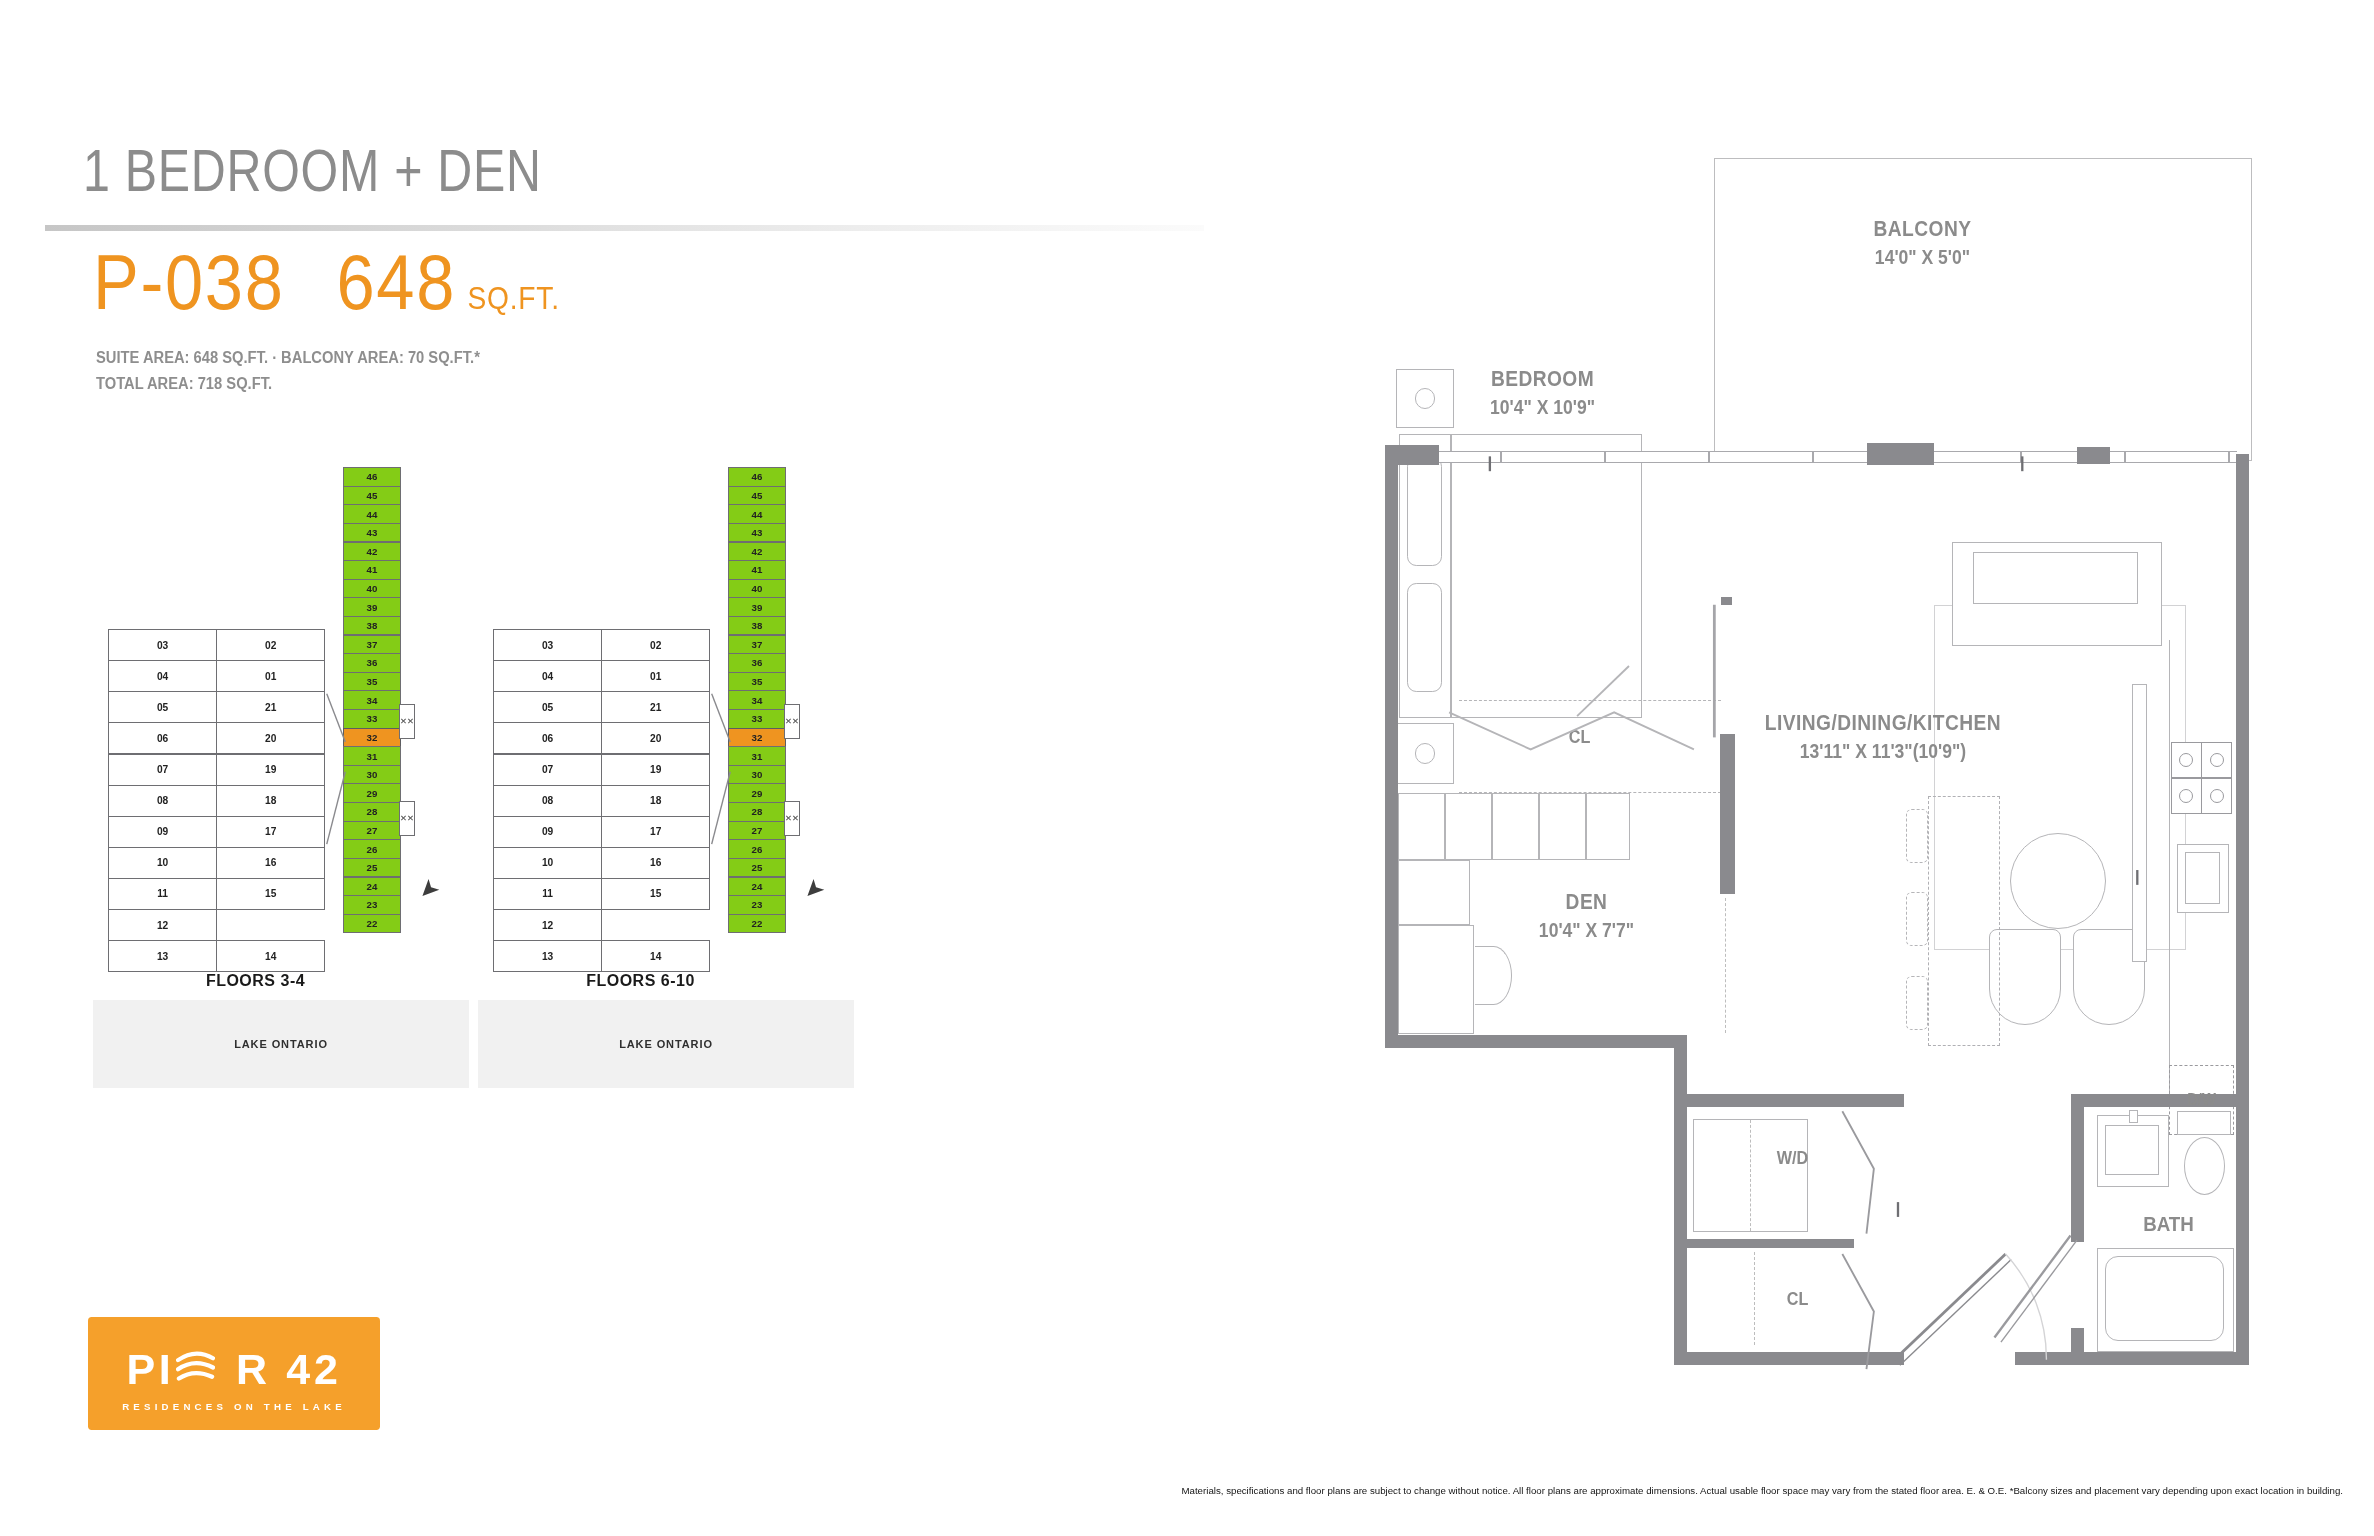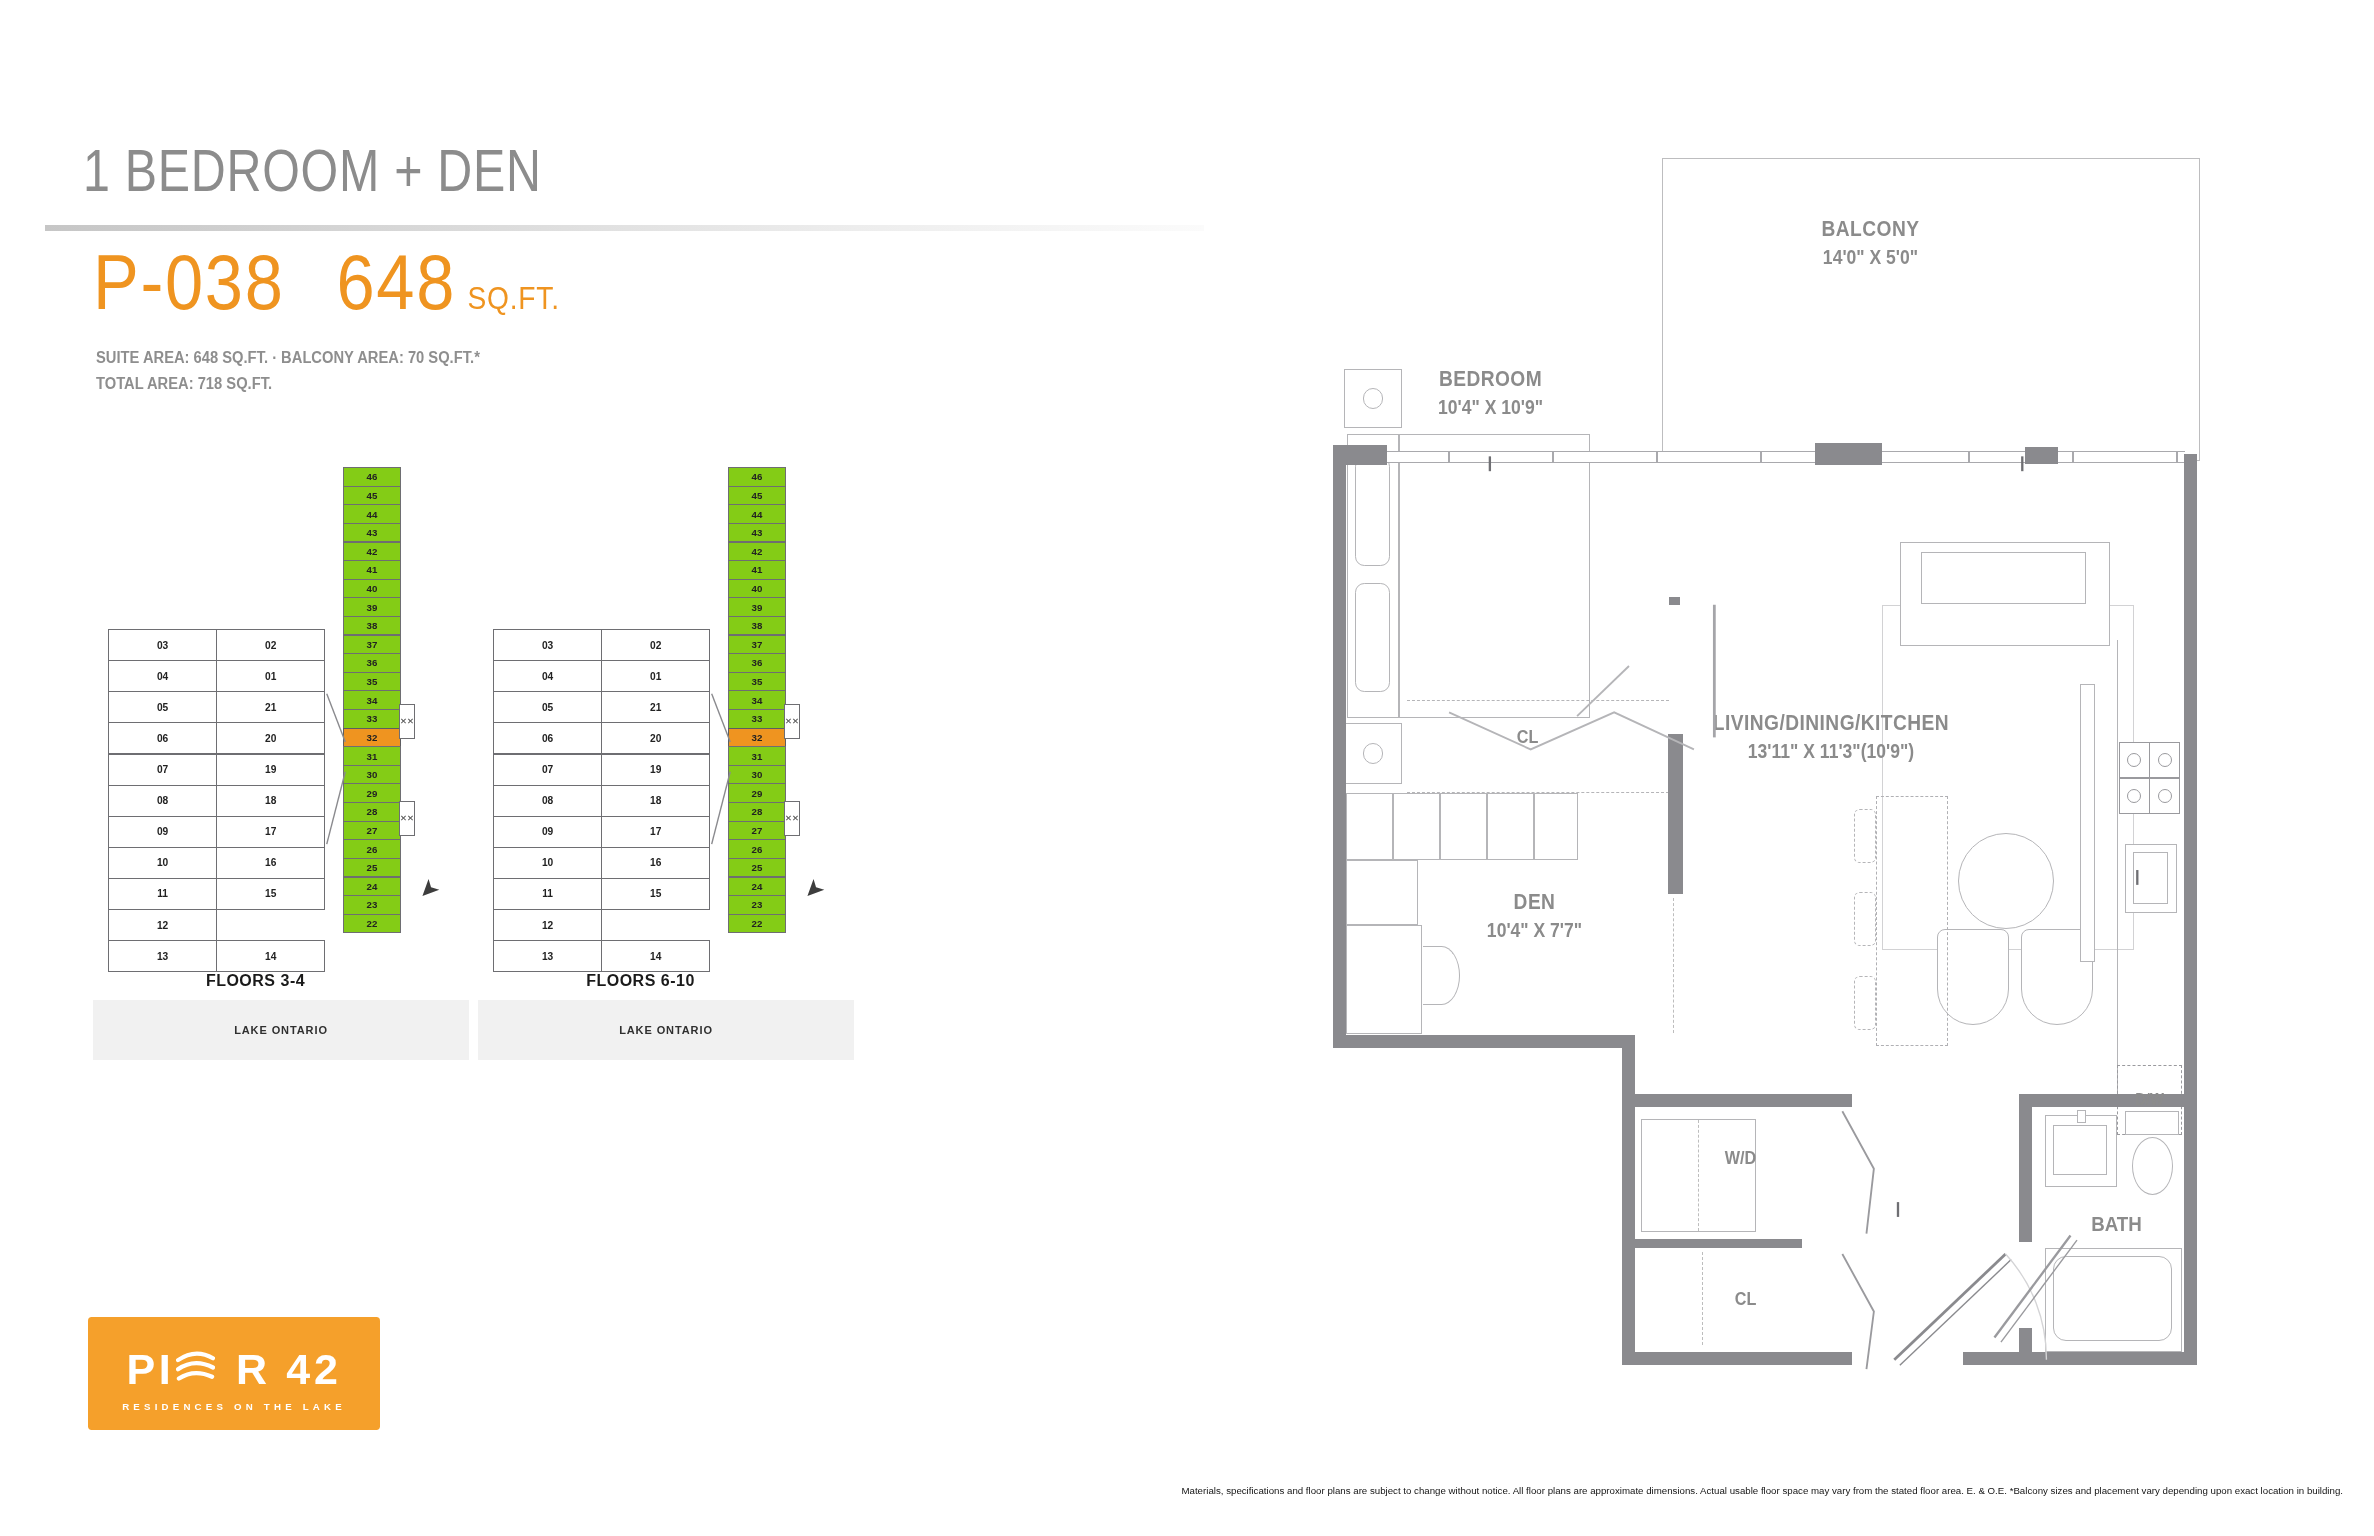--- a/index.html
+++ b/index.html
@@ -37,37 +37,37 @@
     display:flex;align-items:center;justify-content:center;
     font-size:9.7px;font-weight:bold;color:#222;}
   .sc.hot{background:var(--accent);border-color:#5d5d60;}
   .kp-core{position:absolute;left:290px;width:16px;height:35px;border:1.4px solid #6e6e72;
     background:#fff;display:flex;flex-direction:column;align-items:center;justify-content:center;
     font-size:8.3px;color:#444;line-height:1.1;}
   .kp-label{position:absolute;left:0;top:504px;width:293px;text-align:center;
     font-size:16px;font-weight:bold;color:var(--ink);letter-spacing:0.5px;}
   .north-arrow{font-size:24px;color:#3d3d3d;transform:rotate(135deg);}
 
-  .lake-band{height:60px;background:var(--band);display:flex;align-items:center;
+  .lake-band{height:88px;background:var(--band);display:flex;align-items:center;
     justify-content:center;}
   .lake-band span{font-size:11px;font-weight:bold;color:#2F2F2F;letter-spacing:0.9px;}
 
   
   .logo{left:88px;top:1317px;width:292px;height:113px;background:var(--logo);
     border-radius:3.7px;display:flex;flex-direction:column;align-items:center;
     justify-content:center;}
   .logo-brand{display:flex;align-items:center;color:#fff;font-size:43px;font-weight:bold;
     letter-spacing:3.7px;line-height:1;margin-top:12px;}
   .logo-brand .wave{margin:1.9px 1.9px 0 1.9px;}
   .logo-num{margin-left:18.6px;}
   .logo-tagline{margin-top:9.3px;color:#fff;font-size:9.7px;font-weight:bold;
     letter-spacing:4.2px;}
 
   
-  .plan{left:1314px;top:139px;width:918px;height:1248px;text-decoration:underline;}
+  .plan{left:1366px;top:139px;width:918px;height:1248px;text-decoration:underline;}
   .plan .abs{position:absolute;}
   .w{background:var(--wall);z-index:6;}
   .o{border:1.9px solid var(--thin);background:#fff;}
   .t{border:1.4px solid var(--thin);background:#fff;}
   .window-band{left:32px;top:312px;width:839px;height:12px;z-index:5;
     border-top:1.9px solid var(--line);border-bottom:1.9px solid var(--line);
     background:repeating-linear-gradient(90deg,#fff 0 102px,var(--line) 102px 104px);}
   .rlabel{z-index:8;text-align:center;color:#8B8B8B;font-weight:bold;
     transform:scaleX(.9);line-height:1.35;}
   .rlabel .nm{font-size:21.3px;letter-spacing:0.5px;display:block;}

